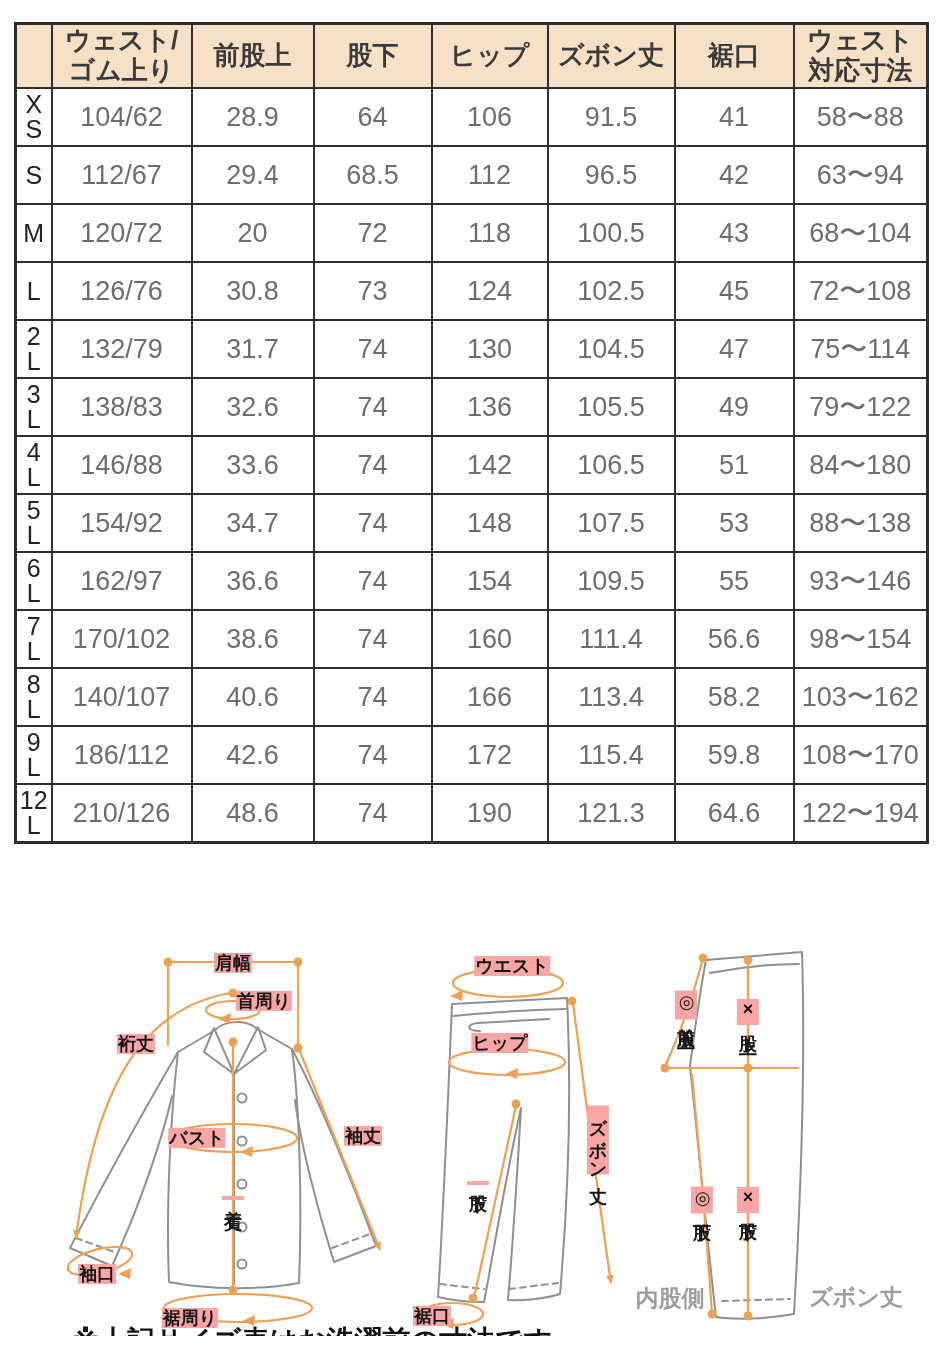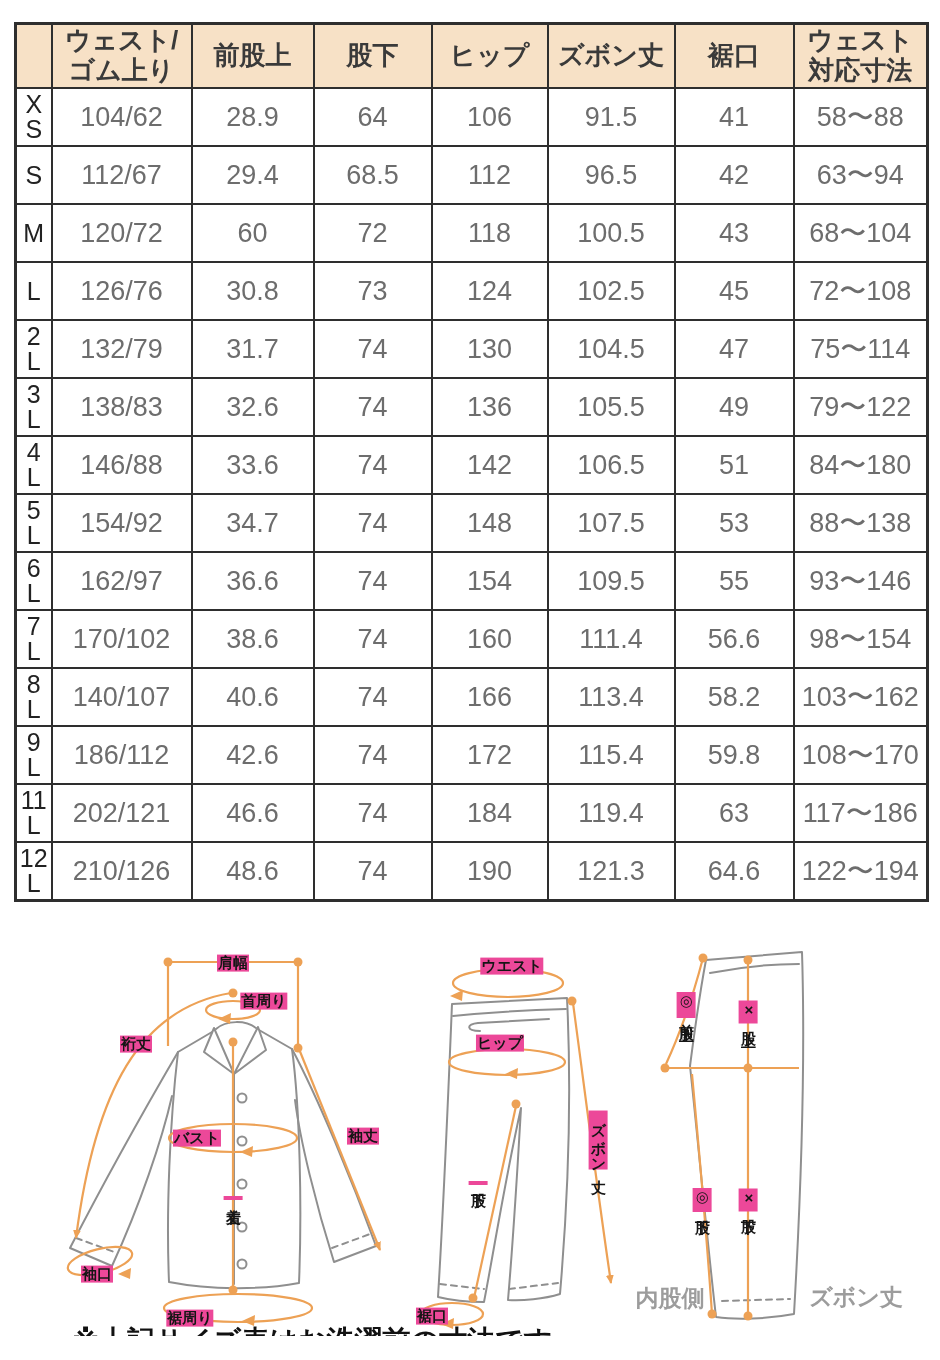--- a/index.html
+++ b/index.html
@@ -13,22 +13,22 @@
               vertical-align:middle;padding:0;overflow:hidden;}
   .size-table thead th{background:#F7E1C6;color:#3a3a3a;font-weight:bold;
               font-size:26px;line-height:1.15;height:62px;}
   .size-table tbody th{background:#fff;color:#222;font-weight:normal;
               font-size:25px;line-height:0.98;height:56px;}
   .size-table tbody th div{line-height:25px;}
   .size-table tbody td{color:#6d6d6d;font-size:27px;font-weight:normal;}
 
   
   svg.diagrams{position:absolute;left:0;top:940px;width:940px;height:420px;z-index:1;}
-  .dlabel{position:absolute;transform:translate(-50%,-50%);background:#ec4899;
-          color:#151515;font-weight:bold;font-size:15px;white-space:nowrap;
+  .dlabel{position:absolute;transform:translate(-50%,-50%);background:#fca5a5;
+          color:#151515;font-weight:bold;font-size:18px;white-space:nowrap;
           line-height:1.12;padding:0 1px;z-index:2;}
   .vert{writing-mode:vertical-rl;text-orientation:upright;letter-spacing:2px;}
   .graylbl{color:#9c9c9c;background:transparent;font-size:23px;}
   .note{position:absolute;left:72px;top:1322px;color:#111;font-weight:bold;
         font-size:28px;z-index:2;white-space:nowrap;}
 </style>
 </head>
 <body>
 
 <div class="page">
@@ -86,21 +86,21 @@
           <td>112</td>
           <td>96.5</td>
           <td>42</td>
           <td>63〜94</td>
         </tr>
         <tr>
           <th>
             <div>M</div>
           </th>
           <td>120/72</td>
-          <td>60</td>
+          <td>20</td>
           <td>72</td>
           <td>118</td>
           <td>100.5</td>
           <td>43</td>
           <td>68〜104</td>
         </tr>
         <tr>
           <th>
             <div>L</div>
           </th>
@@ -208,33 +208,20 @@
             <div>9</div>
             <div>L</div>
           </th>
           <td>186/112</td>
           <td>42.6</td>
           <td>74</td>
           <td>172</td>
           <td>115.4</td>
           <td>59.8</td>
           <td>108〜170</td>
-        </tr>
-        <tr>
-          <th>
-            <div>11</div>
-            <div>L</div>
-          </th>
-          <td>202/121</td>
-          <td>46.6</td>
-          <td>74</td>
-          <td>184</td>
-          <td>119.4</td>
-          <td>63</td>
-          <td>117〜186</td>
         </tr>
         <tr>
           <th>
             <div>12</div>
             <div>L</div>
           </th>
           <td>210/126</td>
           <td>48.6</td>
           <td>74</td>
           <td>190</td>

